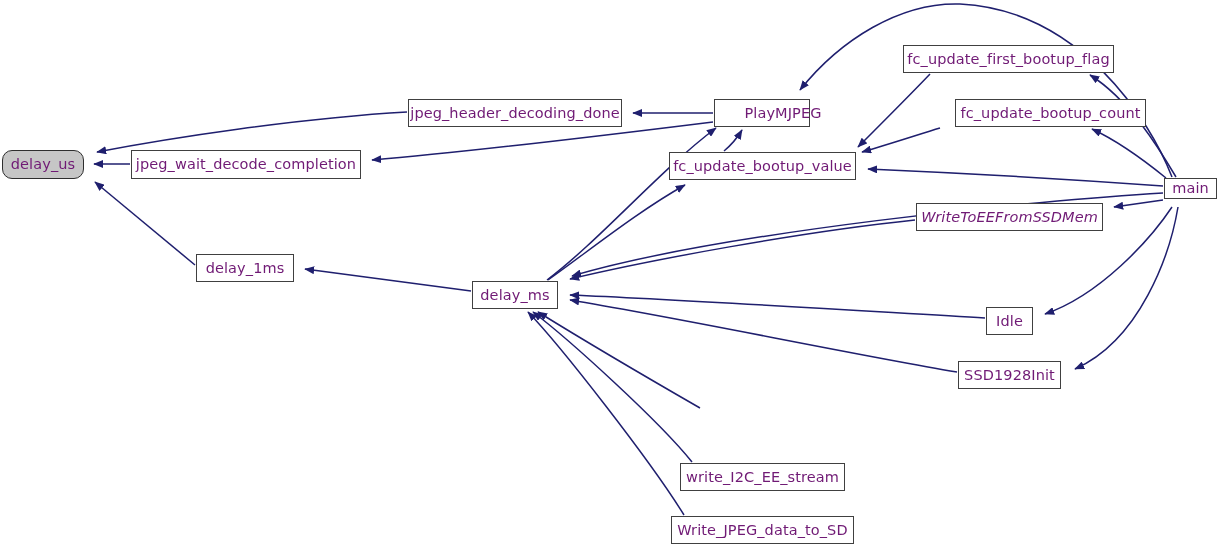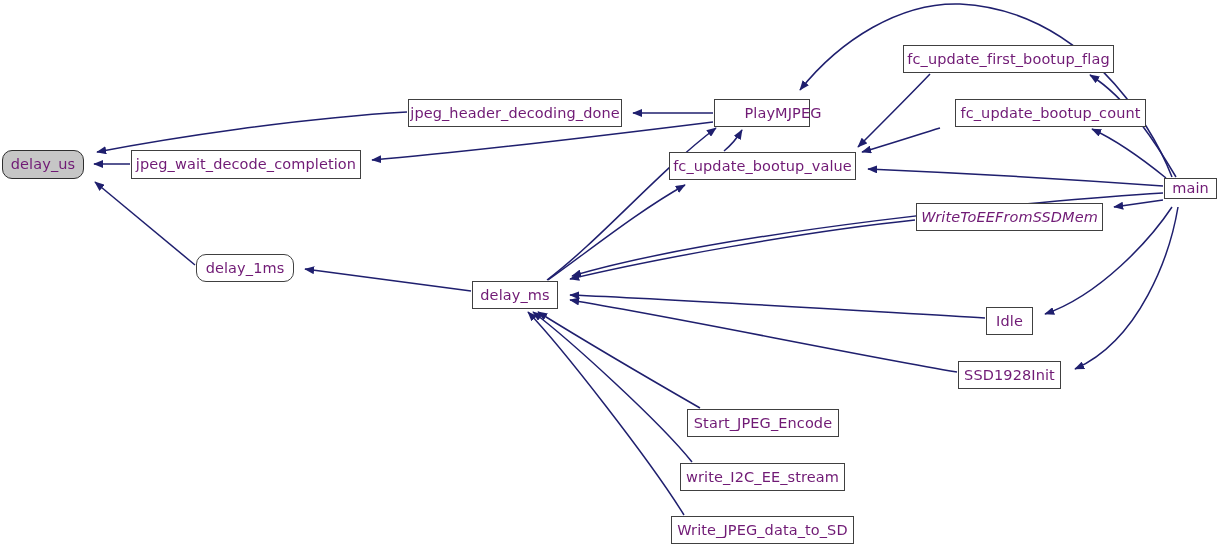--- a/index.html
+++ b/index.html
@@ -101,21 +101,21 @@
 
   <div class="node highlight" style="left:2px;top:150px;width:82px;height:29px;">
     <span class="node-label">delay_us</span>
   </div>
   <div class="node" style="left:131px;top:150px;width:230px;height:29px;">
     <span class="node-label">jpeg_wait_decode_completion</span>
   </div>
   <div class="node" style="left:408px;top:99px;width:214px;height:28px;">
     <span class="node-label">jpeg_header_decoding_done</span>
   </div>
-  <div class="node" style="left:196px;top:254px;width:98px;height:28px;border-radius:10px;">
+  <div class="node" style="left:196px;top:254px;width:98px;height:28px;">
     <span class="node-label">delay_1ms</span>
   </div>
   <div class="node" style="left:472px;top:281px;width:86px;height:28px;">
     <span class="node-label">delay_ms</span>
   </div>
   <div class="node" style="left:714px;top:99px;width:96px;height:28px;padding-left:42px;">
     <span class="node-label">PlayMJPEG</span>
   </div>
   <div class="node" style="left:669px;top:152px;width:187px;height:28px;">
     <span class="node-label">fc_update_bootup_value</span>
@@ -131,22 +131,19 @@
   </div>
   <div class="node" style="left:916px;top:203px;width:187px;height:28px;font-style:italic;">
     <span class="node-label">WriteToEEFromSSDMem</span>
   </div>
   <div class="node" style="left:986px;top:307px;width:47px;height:28px;">
     <span class="node-label">Idle</span>
   </div>
   <div class="node" style="left:958px;top:361px;width:103px;height:28px;">
     <span class="node-label">SSD1928Init</span>
   </div>
-  <div class="node" style="left:687px;top:409px;width:152px;height:28px;">
-    <span class="node-label">Start_JPEG_Encode</span>
-  </div>
   <div class="node" style="left:680px;top:463px;width:165px;height:28px;">
     <span class="node-label">write_I2C_EE_stream</span>
   </div>
   <div class="node" style="left:671px;top:516px;width:183px;height:28px;text-align:right;">
     <span class="node-label">Write_JPEG_data_to_SD</span>
   </div>
 </div>
 
 </body></html>

